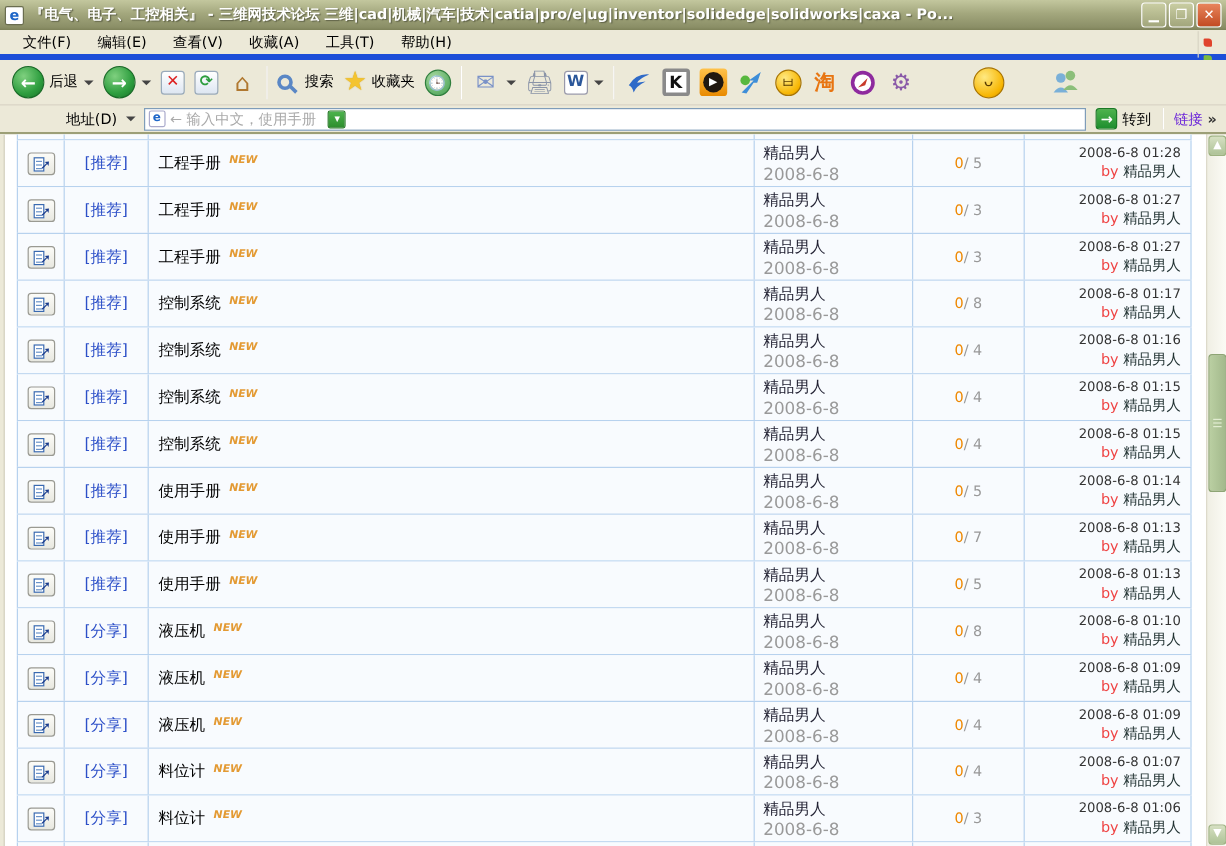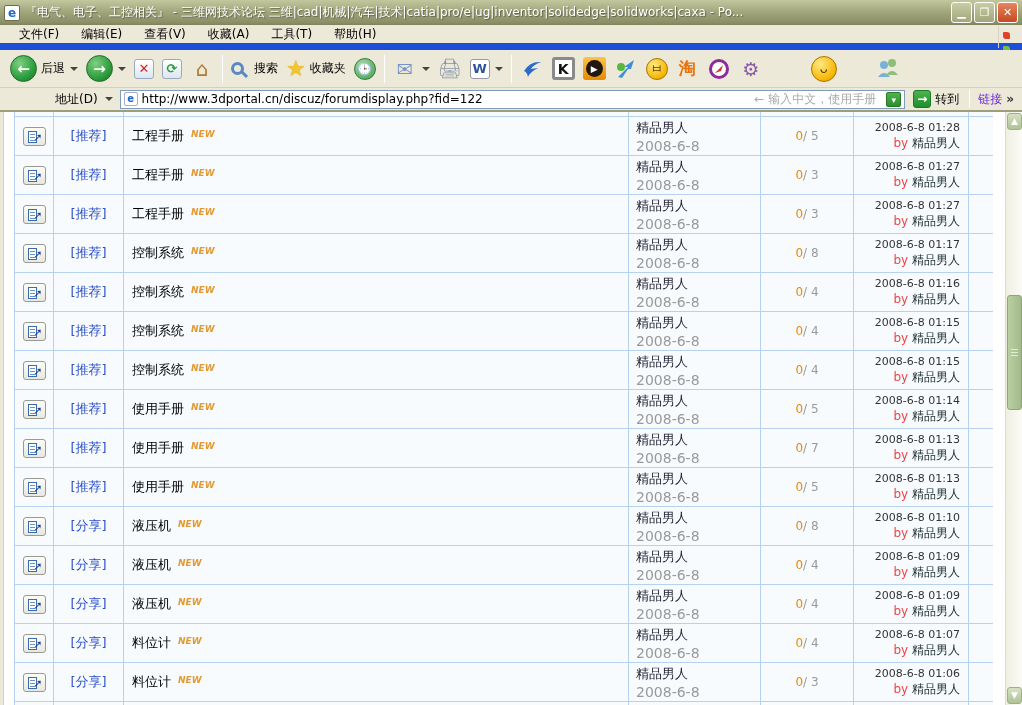--- a/index.html
+++ b/index.html
@@ -5,31 +5,31 @@
   * { box-sizing: border-box; margin: 0; padding: 0; }
   html,body { width:1022px; height:705px; overflow:hidden; }
   body { font-family:"DejaVu Sans","Liberation Sans",sans-serif; font-size:12px; background:#ECE9D8; }
 
   
   .titlebar { position:absolute; left:0; top:0; width:1022px; height:25px;
     background:linear-gradient(to bottom,#C3C79E 0%,#A3A77D 45%,#8B8F67 90%,#7E8259 100%);
     display:flex; align-items:center; padding:0 4px; }
   .titlebar .app-icon { width:16px; height:16px; background:#fff; border:1px solid #6a6d4f; border-radius:2px;
     color:#1E66C8; font-weight:bold; font-size:12px; line-height:14px; text-align:center; margin-right:5px; }
-  .title-text { color:#FFFFFF; font-weight:normal; font-size:12px; text-shadow:1px 1px 1px #5c5f45;
+  .title-text { color:#FFFFFF; font-weight:bold; font-size:12px; text-shadow:1px 1px 1px #5c5f45;
     white-space:nowrap; overflow:hidden; flex:1; }
   .winbtns { display:flex; gap:2px; }
   .winbtn { width:21px; height:21px; border:1px solid #FFFFFF; border-radius:3px;
     background:linear-gradient(to bottom,#C9CDA2,#A2A67C); color:#fff; font-size:11px; font-weight:bold;
     display:flex; align-items:center; justify-content:center; }
   .winbtn.close { background:linear-gradient(to bottom,#E8855C,#C24B22); }
 
   
   .menubar { position:absolute; left:0; top:25px; width:1022px; height:25px; background:#ECE9D8;
-    border-bottom:7px solid #1d4ed8; display:flex; align-items:center; padding-left:8px; }
+    border-bottom:5px solid #1d4ed8; display:flex; align-items:center; padding-left:8px; }
   .menu-item { padding:3px 11px; color:#000; }
   .winflag { position:absolute; right:2px; top:1px; width:22px; height:22px; border-left:1px solid #D8D4C4;
     padding:3px; }
   .winflag .fl { width:7px; height:7px; display:inline-block; margin:0 0 1px 1px; border-radius:1px 3px 1px 3px; }
 
   
   .toolbar { position:absolute; left:0; top:50px; width:1022px; height:38px; background:#ECE9D8;
     border-bottom:1px solid #D4D0C0; display:flex; align-items:center; padding-left:6px; }
   .tbtn { display:flex; align-items:center; gap:4px; padding:2px 4px; color:#000; font-size:12px; }
   .caret { width:0; height:0; border-left:4px solid transparent; border-right:4px solid transparent;
@@ -81,21 +81,21 @@
     border-right:1px solid #D4D0C0; }
   .tablewrap { position:absolute; left:14px; top:-34px; width:979px; }
   .trow { display:flex; height:39px; background:#F8FBFE; border-bottom:1px solid #B7D2EE; }
   .c { border-left:1px solid #B7D2EE; height:100%; display:flex; align-items:center; }
   .c-icon { width:39px; justify-content:center; }
   .c-tag  { width:70px; justify-content:center; color:#2D50C8; font-size:13px; }
   .c-title{ width:505px; padding-left:8px; gap:7px; }
   .c-auth { width:132px; flex-direction:column; align-items:flex-start; justify-content:center;
             padding-left:7px; gap:1px; }
   .c-cnt  { width:93px; justify-content:center; color:#999; }
-  .c-last { width:116px; flex-direction:column; align-items:flex-end; justify-content:center;
+  .c-last { width:140px; flex-direction:column; align-items:flex-end; justify-content:center;
             padding-right:8px; gap:1px; border-right:1px solid #B7D2EE; }
   .t-title { color:#000; font-size:13px; }
   .t-new { color:#E39A33; font-size:9px; font-style:italic; font-weight:bold; position:relative; top:-2px; }
   .a-name { color:#223; font-size:13px; }
   .a-date { color:#999; font-size:14px; }
   .cnt-r { color:#EE8800; }
   .l-time { color:#333; font-size:11px; }
   .l-by { color:#ef4444; font-size:12px; }
   .l-user { color:#233; font-size:12px; }
   .doc-ic { width:23px; height:19px; background:linear-gradient(#FCFCF8,#E8E8E0); border:1px solid #9a9a92;
@@ -243,21 +243,20 @@
   </div>
 </div>
 
 <div class="addressbar">
   <span class="addr-label">地址(D)</span>
   <div class="addr-caret">
       <div class="caret"></div>
     </div>
   <div class="addr-field">
     <div class="addr-ie">e</div>
-    <span class="addr-url">http://www.3dportal.cn/discuz/forumdisplay.php?fid=122</span>
     <div class="hintwrap">
       <span>← 输入中文，使用手册</span>
       <div class="vbox">▾</div>
     </div>
   </div>
   <div class="gobox">→</div>
   <span class="golabel">转到</span>
   <div class="links-sep"></div>
   <span class="links-label">链接</span>
   <span class="chev2">»</span>

